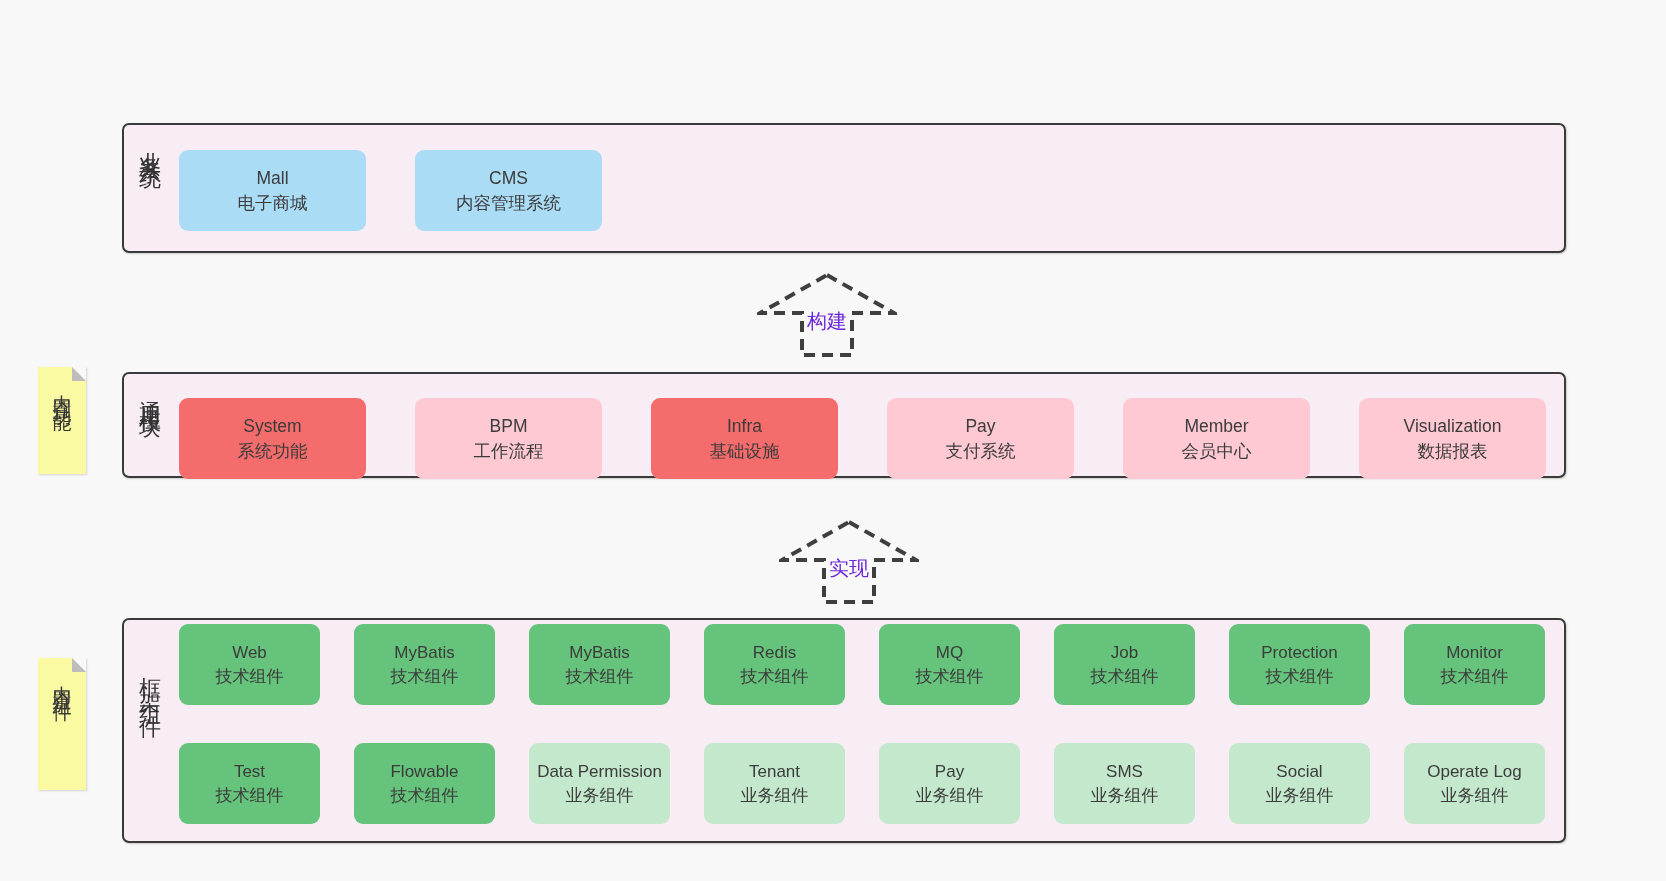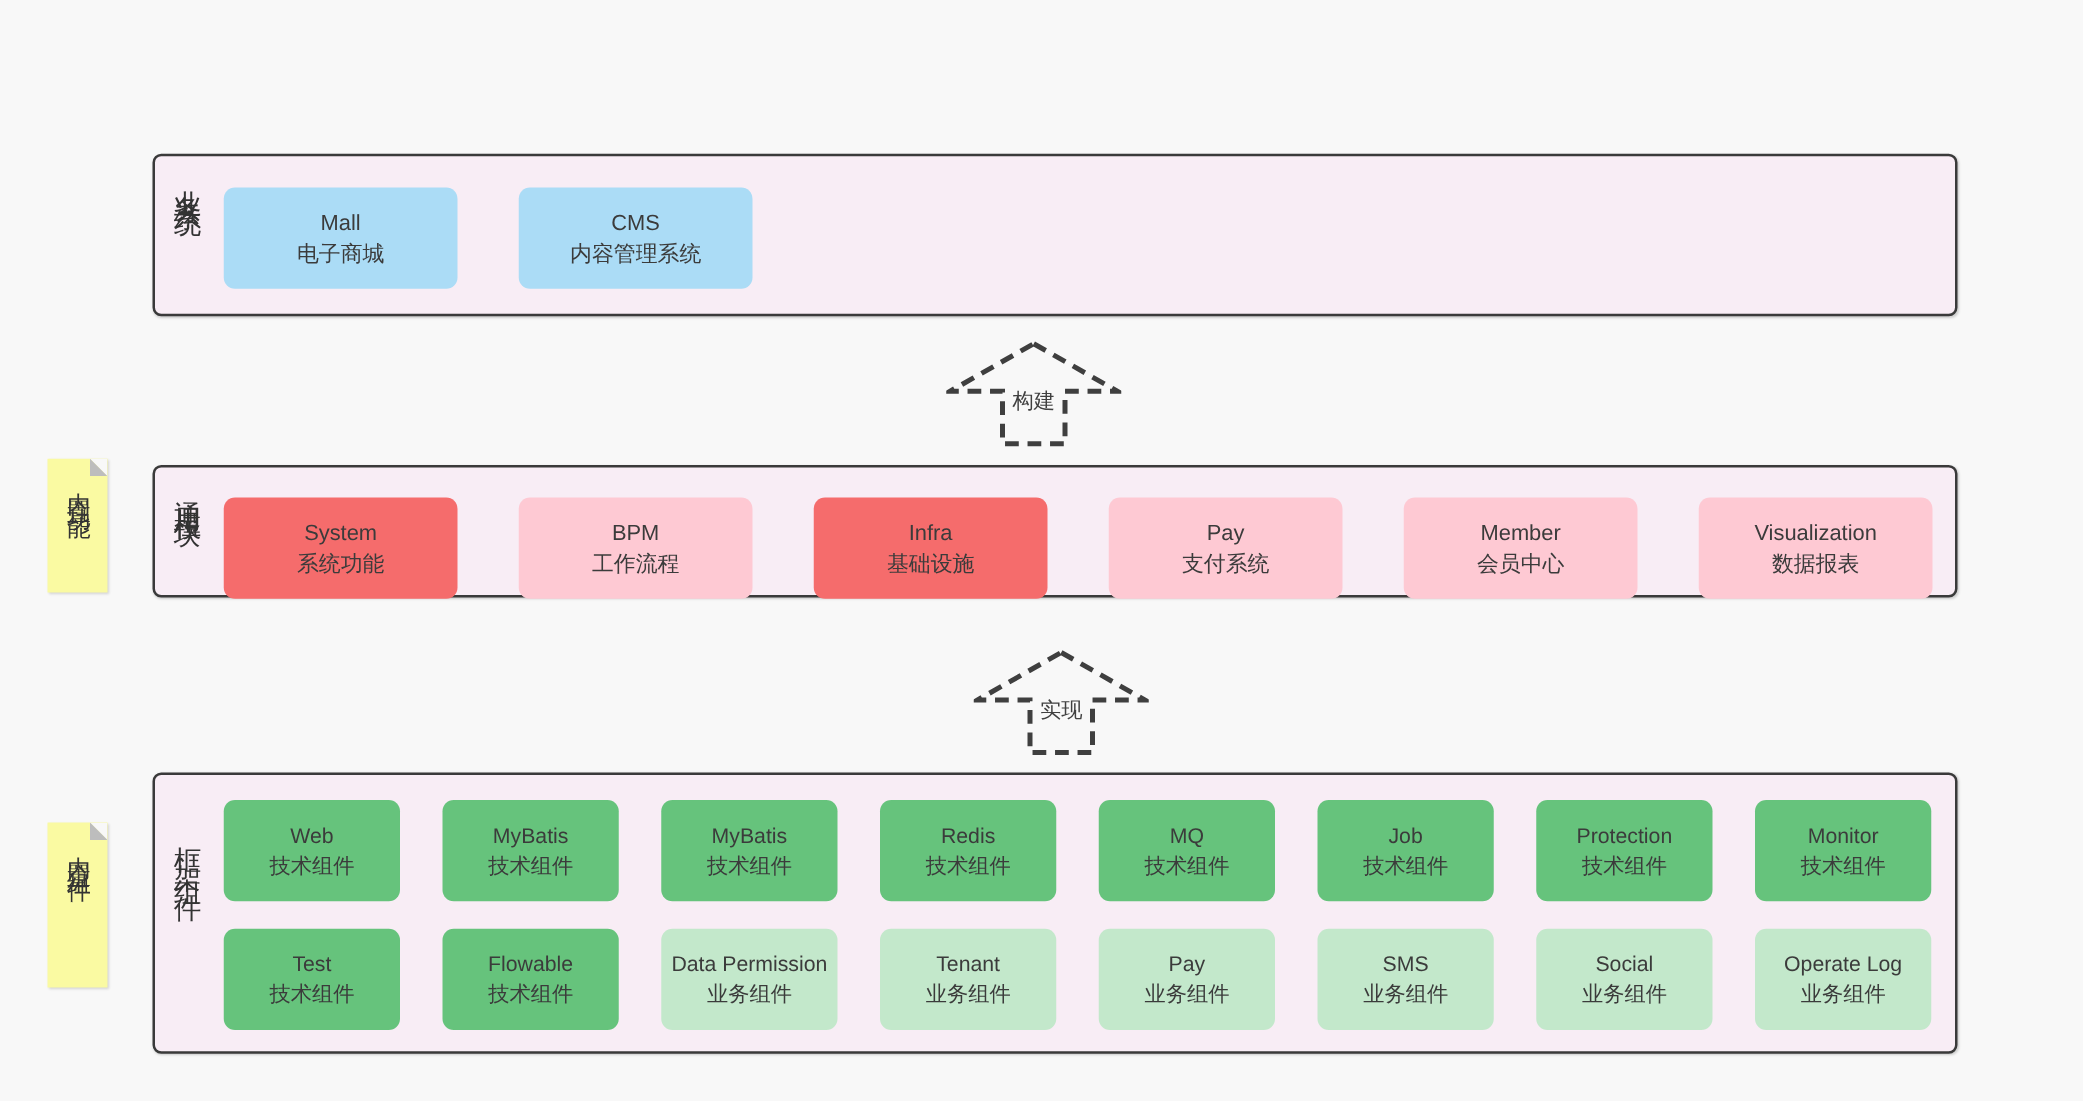--- a/index.html
+++ b/index.html
@@ -29,21 +29,21 @@
     font-size:22px;letter-spacing:5px;color:#333;
     white-space:nowrap;
   }
   #panel-framework .side-label{top:40px;letter-spacing:13px;}
 
   
   .boxes{position:absolute;left:55px;display:flex;gap:49px;}
   #panel-business .boxes{top:25px;}
   #panel-common .boxes{top:24px;}
   #panel-framework .boxes{gap:34px;}
-  #panel-framework .row-1{top:20px;}
+  #panel-framework .row-1{top:4px;}
   #panel-framework .row-2{top:123px;}
 
   .box{
     width:187px;height:81px;border-radius:9px;
     display:flex;flex-direction:column;justify-content:center;align-items:center;
     text-align:center;font-size:17.5px;line-height:1.4;
     padding:2px 5px;box-sizing:border-box;color:#3b3b3b;
   }
   #panel-framework .box{width:141px;height:81px;font-size:17px;}
   .v-blue{background:var(--blue,#abdcf6);}
@@ -71,21 +71,21 @@
   #arrow-build{left:757px;top:272px;}
   #arrow-implement{left:779px;top:519px;}
   .arrow svg{width:100%;height:100%;display:block;}
   .arrow polygon{
     fill:none;stroke:#3f3f3f;stroke-width:4;
     stroke-dasharray:11 7;stroke-linejoin:miter;
   }
   .arrow-label{
     position:absolute;left:50%;top:57%;transform:translate(-50%,-50%);
     background:var(--page_bg,#f8f8f8);padding:1px 3px;
-    font-size:17px;color:#404040;white-space:nowrap;
+    font-size:20px;color:#6d28d9;white-space:nowrap;
   }
 </style>
 </head>
 <body>
 
 <div class="canvas">
 
   <section class="panel" id="panel-business">
     <div class="side-label">业务系统</div>
     <div class="boxes">

